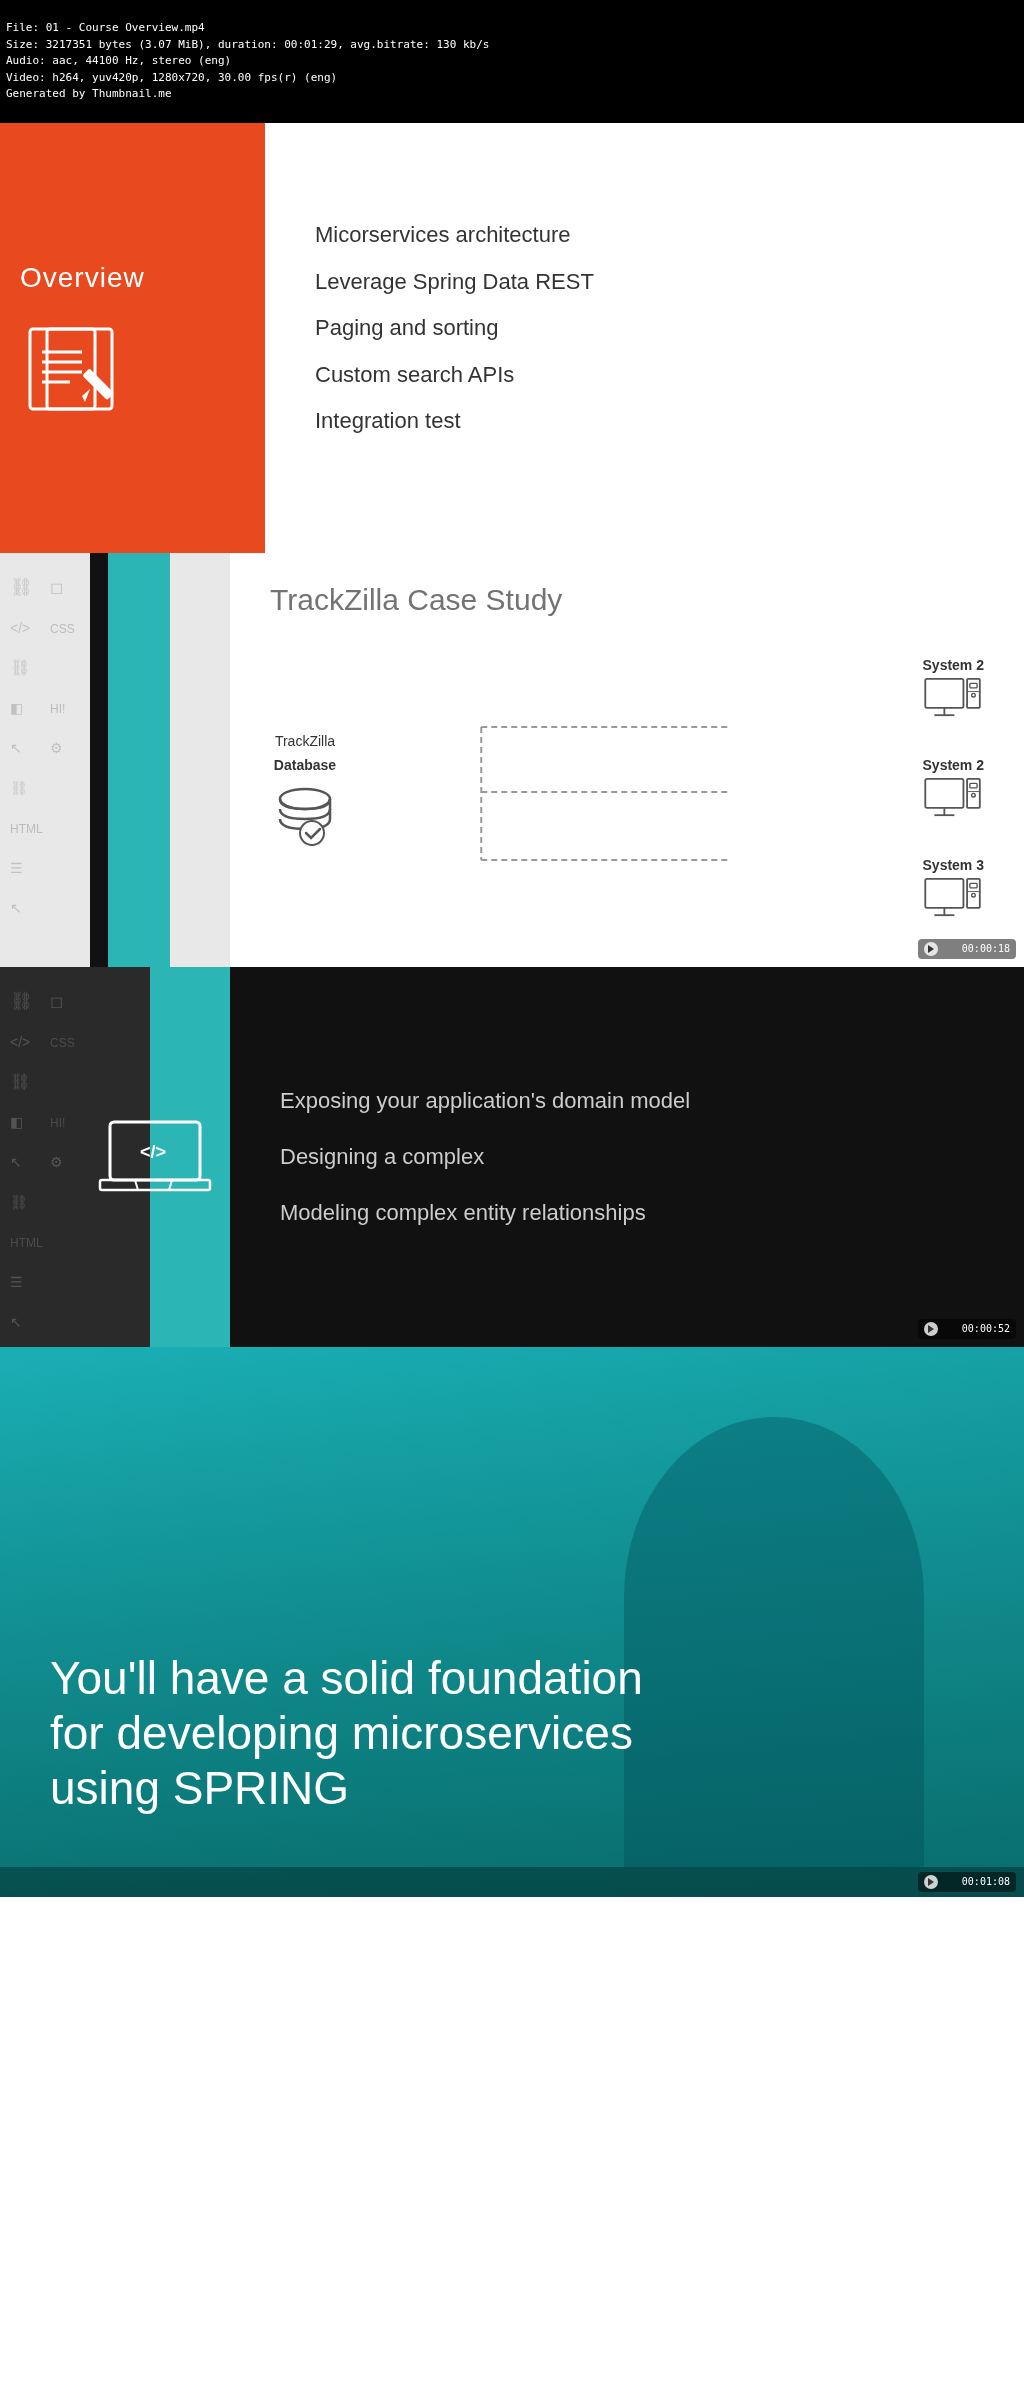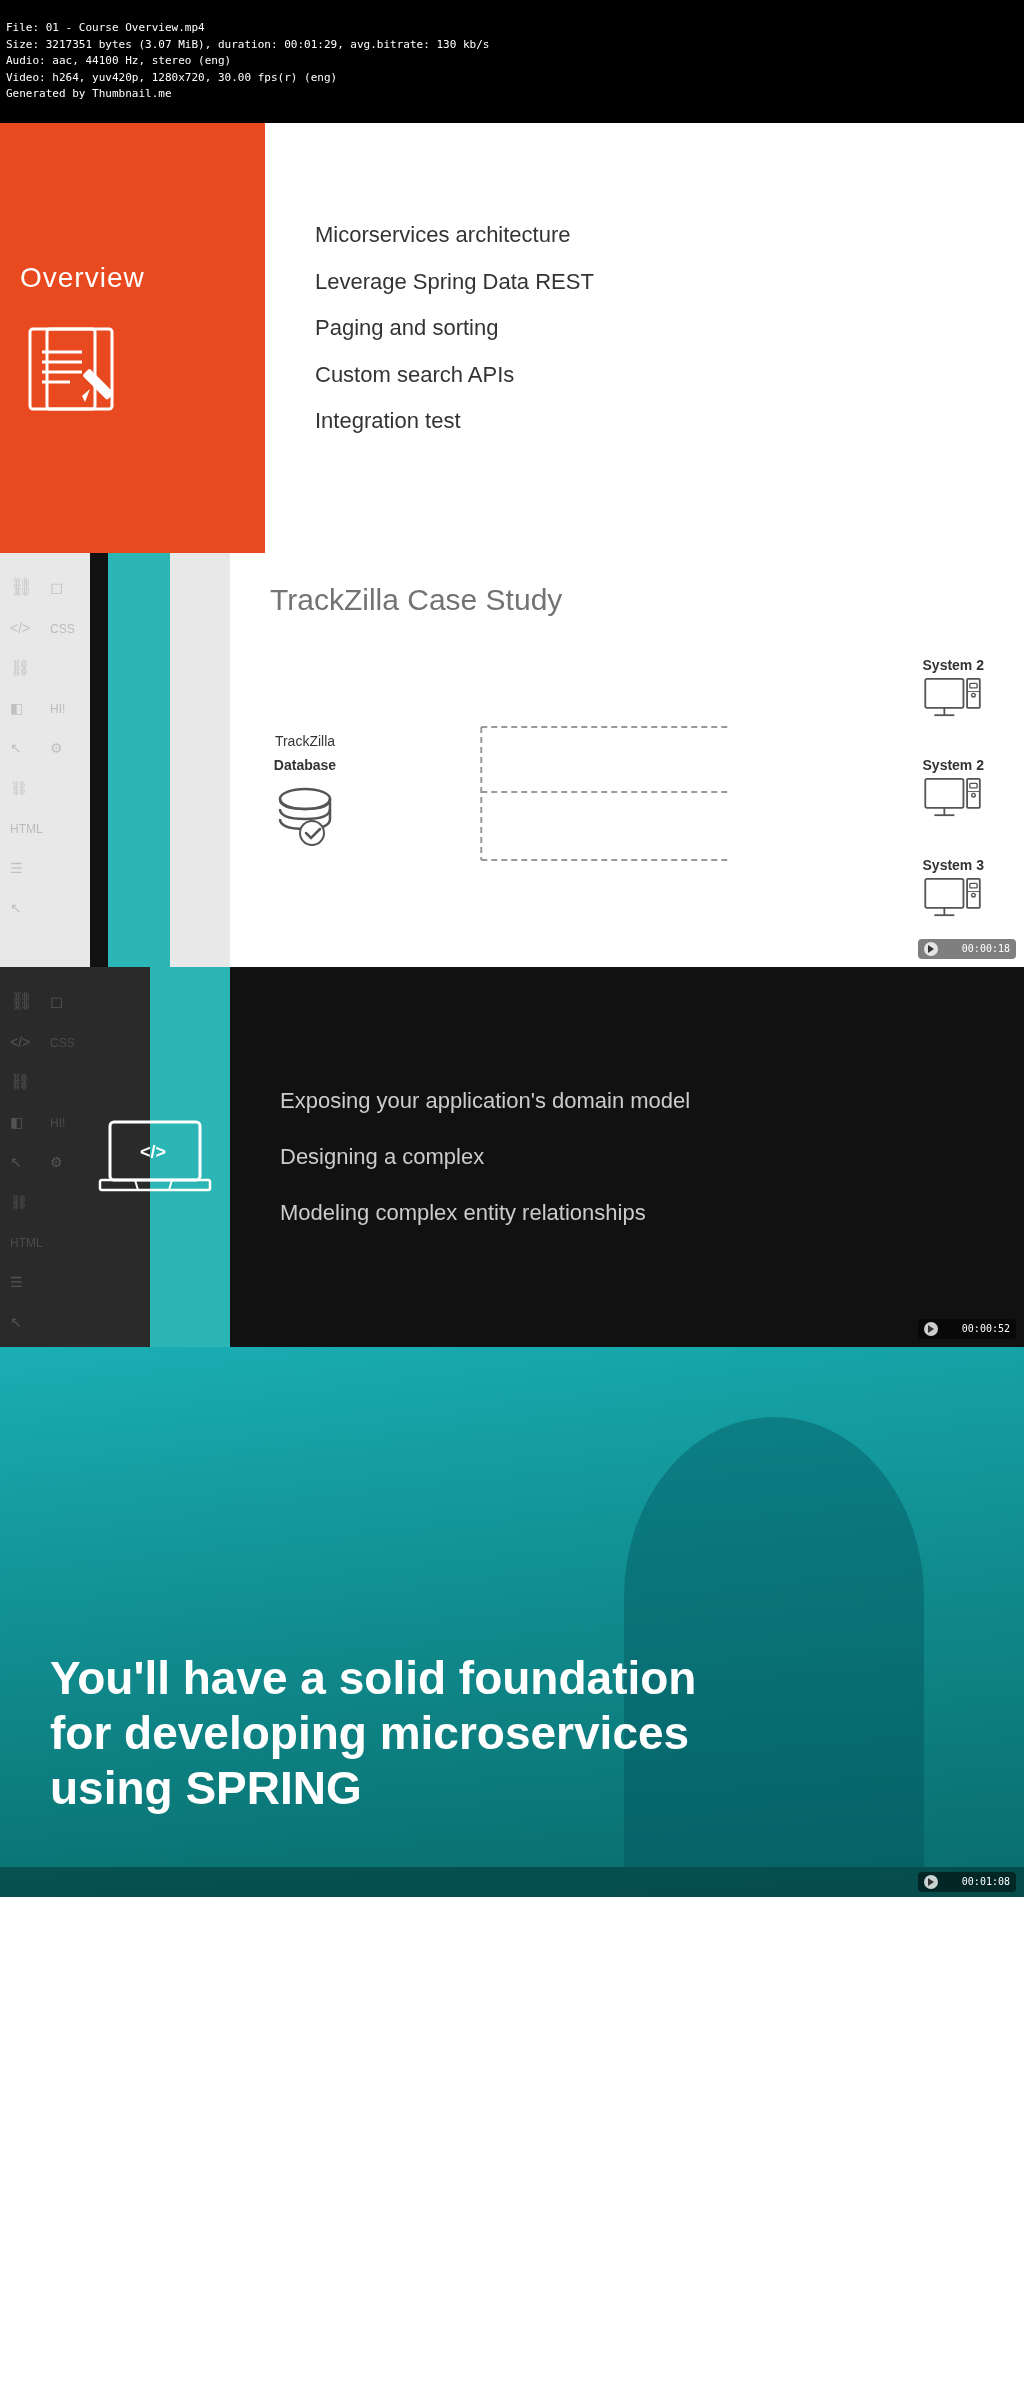--- a/index.html
+++ b/index.html
@@ -238,21 +238,21 @@
       position: relative;
       overflow: hidden;
     }
     .hero-text {
       position: relative;
       z-index: 2;
     }
     .hero-heading {
       font-size: 46px;
       color: #fff;
-      font-weight: 700;
+      font-weight: 400;
       line-height: 1.2;
       max-width: 650px;
     }
     .hero-bottom-bar {
       position: absolute;
       bottom: 0;
       left: 0;
       right: 0;
       height: 30px;
       background: rgba(0,0,0,0.3);

